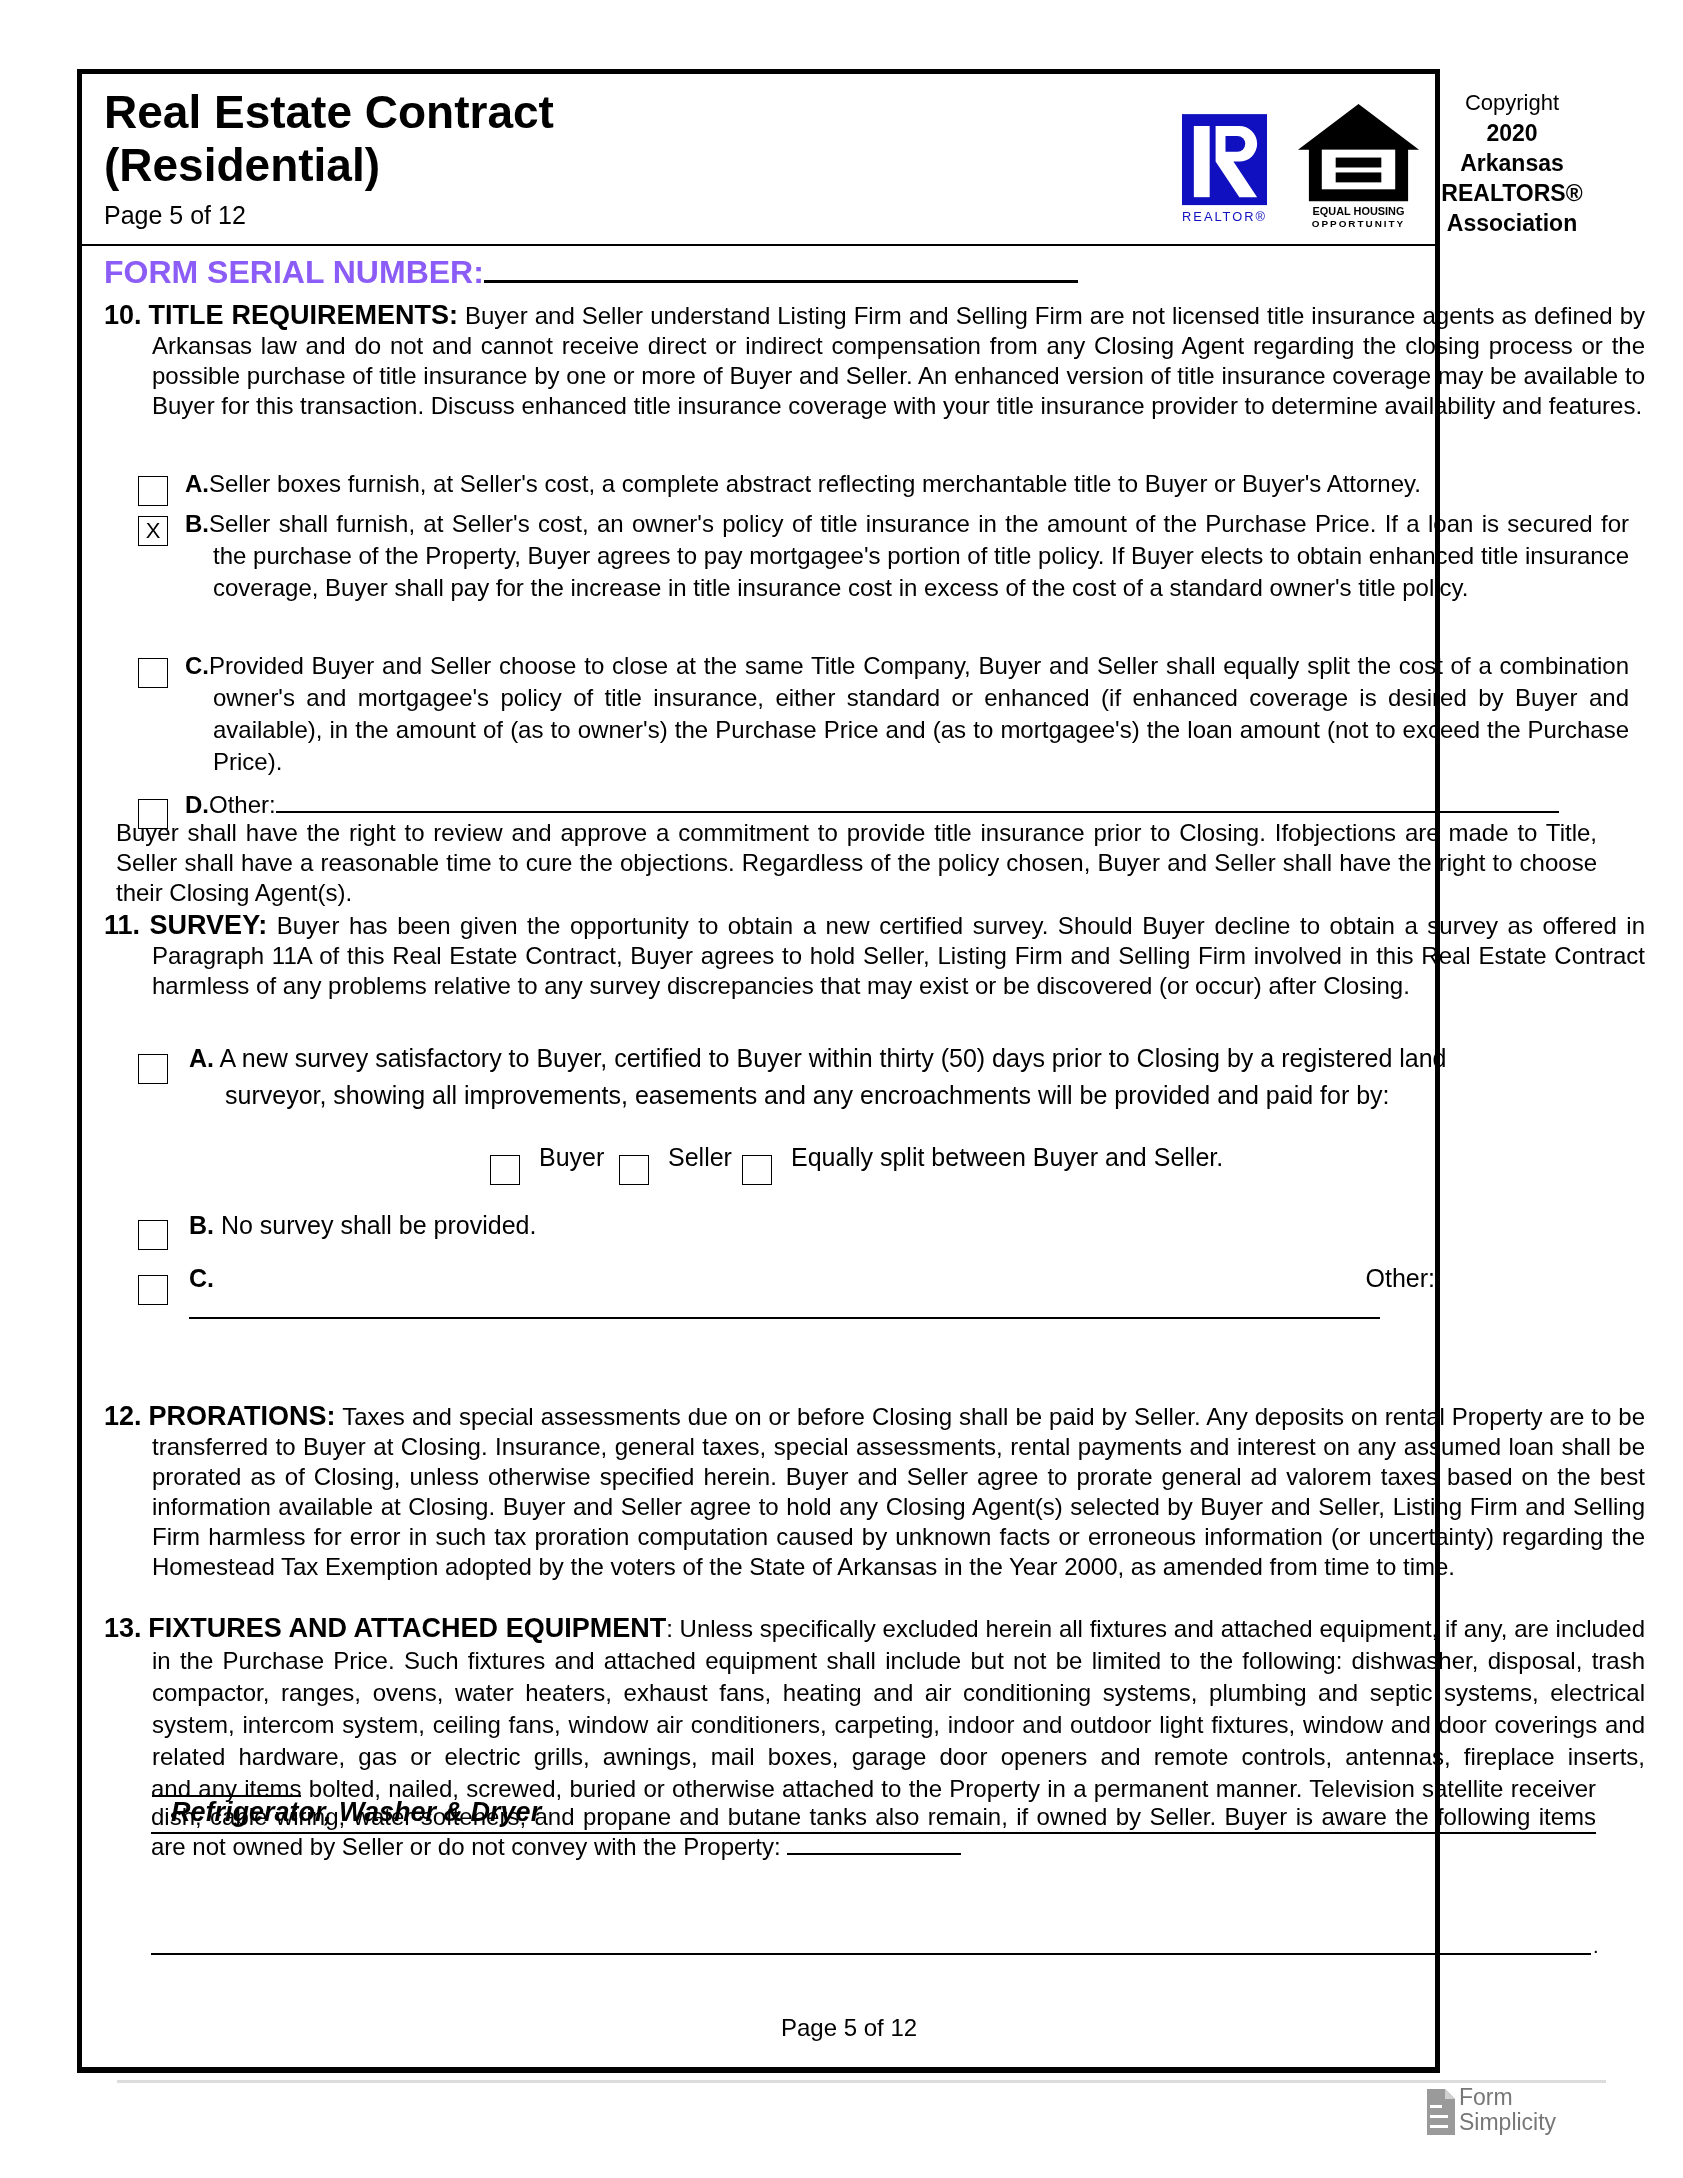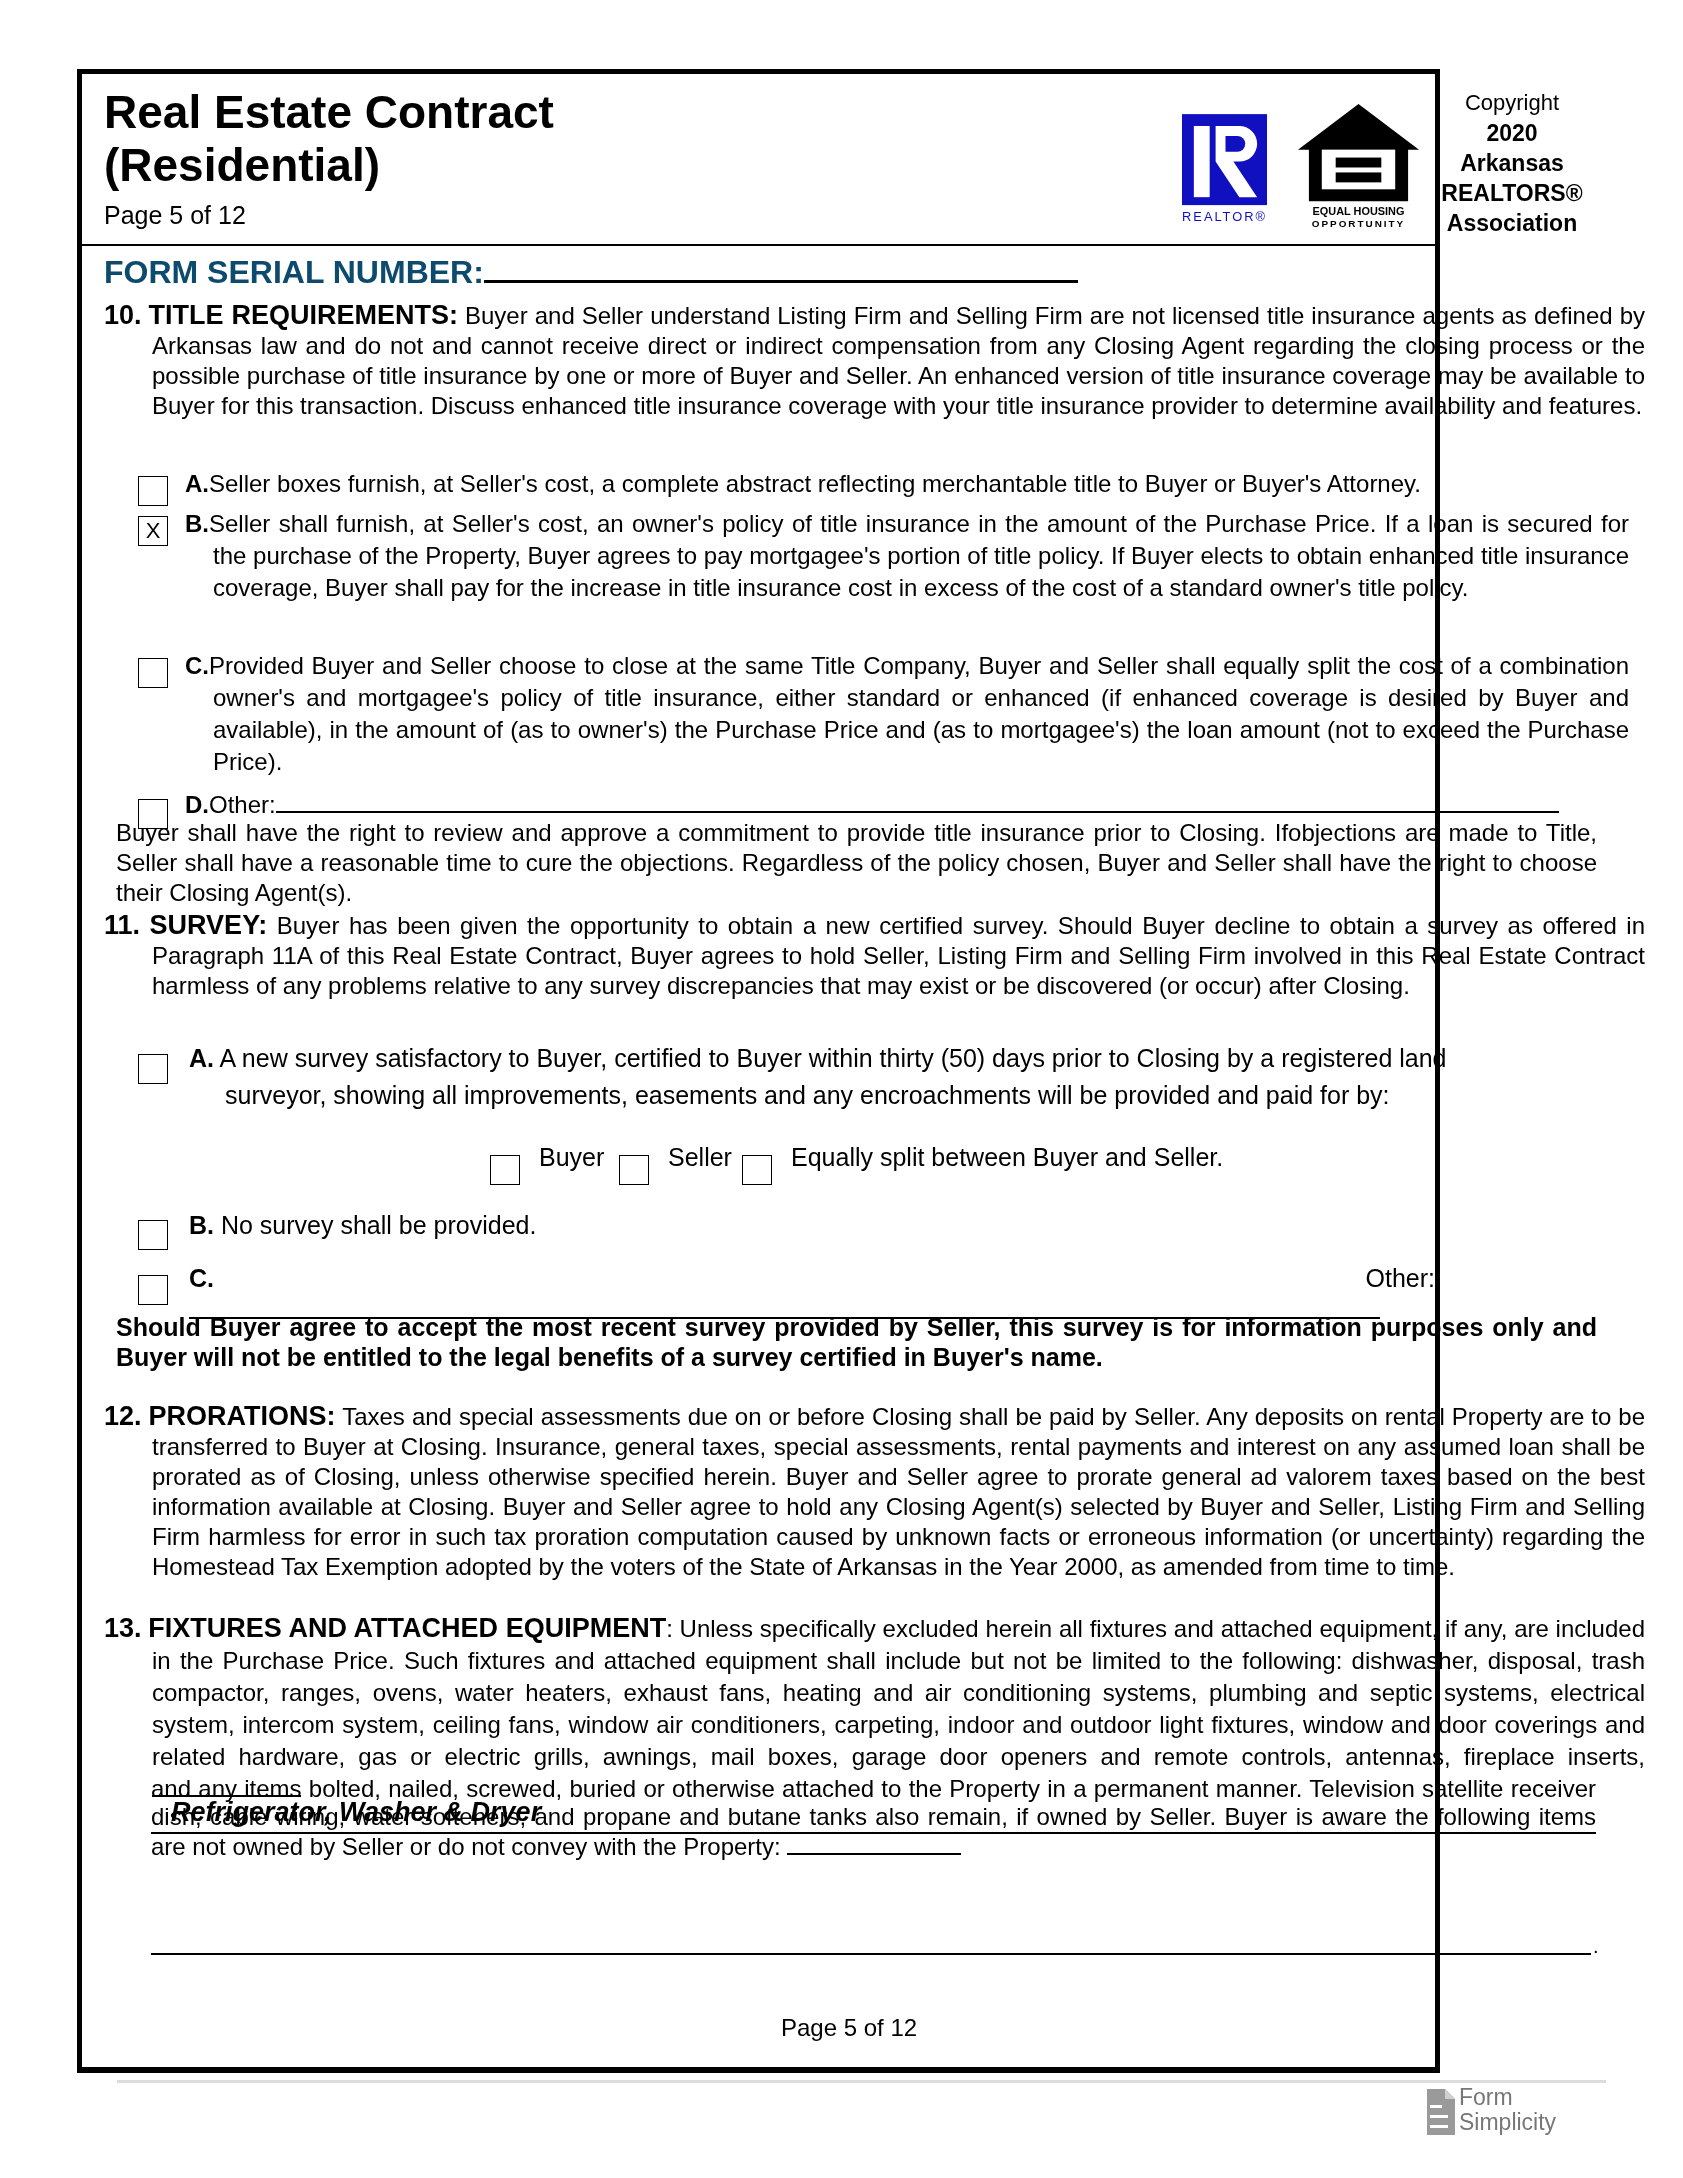--- a/index.html
+++ b/index.html
@@ -10,21 +10,21 @@
     }
     .shadow-line { position: absolute; left: 117px; top: 2080px; width: 1489px; height: 3px; background: #dcdcdc; }
     .abs { position: absolute; }
     .hdr-title { left: 22px; top: 12px; font-size: 46px; font-weight: bold; line-height: 53px; }
     .hdr-page { left: 22px; top: 127px; font-size: 25px; }
     .hdr-divider { left: 0; top: 170px; width: 100%; height: 2px; background: #000; }
     .realtor-logo { left: 1098px; top: 40px; width: 89px; height: 111px; }
     .eho-logo { left: 1214px; top: 28px; width: 125px; height: 127px; }
     .copyright { left: 1346px; top: 14px; width: 168px; text-align: center; font-size: 22px; line-height: 30px; }
     .copyright .b { font-weight: bold; font-size: 23px; }
-    .serial { left: 22px; top: 178px; font-size: 32px; font-weight: bold; color: #0c4a6e; }
+    .serial { left: 22px; top: 178px; font-size: 32px; font-weight: bold; color: #8b5cf6; }
     .serial-line { display: inline-block; width: 594px; border-bottom: 3px solid #000; height: 28px; vertical-align: baseline; }
     .para { font-size: 24px; line-height: 30px; text-align: justify; }
     .para .num { font-weight: bold; font-size: 27px; }
     .para .head { font-weight: bold; font-size: 27px; }
     .hang { padding-left: 48px; text-indent: -48px; }
     .cb {
       position: absolute; width: 30px; height: 30px; border: 1.5px solid #000; box-sizing: border-box;
       font-size: 22px; line-height: 27px; text-align: center;
     }
     .opt-label { font-weight: bold; }
@@ -136,21 +136,20 @@
     <span class="opt-label">B.</span>
     <span>No survey shall be provided.</span>
   </div>
 
   <div class="cb" style="left:56px; top:1201px;"></div>
   <div class="abs opt" style="left:107px; top:1188px; font-size:25px;">
     <span class="opt-label">C.</span>
     <span>Other:</span><span class="blank" style="width:1191px;"></span>
   </div>
 
-  <div class="abs boldnote" style="left:34px; top:1238px; width:1481px;">Should Buyer agree to accept the most recent survey provided by Seller, this survey is for information purposes only and Buyer will not be entitled to the legal benefits of a survey certified in Buyer's name.</div>
 
   <div class="abs para hang" style="left:22px; top:1327px; width:1493px;">
     <span class="num">12.</span>
     <span class="head">PRORATIONS:</span>
     <span>Taxes and special assessments due on or before Closing shall be paid by Seller. Any deposits on rental Property are to be transferred to Buyer at Closing. Insurance, general taxes, special assessments, rental payments and interest on any assumed loan shall be prorated as of Closing, unless otherwise specified herein. Buyer and Seller agree to prorate general ad valorem taxes based on the best information available at Closing. Buyer and Seller agree to hold any Closing Agent(s) selected by Buyer and Seller, Listing Firm and Selling Firm harmless for error in such tax proration computation caused by unknown facts or erroneous information (or uncertainty) regarding the Homestead Tax Exemption adopted by the voters of the State of Arkansas in the Year 2000, as amended from time to time.</span>
   </div>
 
   <div class="abs para hang" style="left:22px; top:1538px; width:1493px; line-height:32px;">
     <span class="num">13.</span>
     <span class="head">FIXTURES AND ATTACHED EQUIPMENT</span><span>: Unless specifically excluded herein all fixtures and attached equipment, if any, are included in the Purchase Price. Such fixtures and attached equipment shall include but not be limited to the following: dishwasher, disposal, trash compactor, ranges, ovens, water heaters, exhaust fans, heating and air conditioning systems, plumbing and septic systems, electrical system, intercom system, ceiling fans, window air conditioners, carpeting, indoor and outdoor light fixtures, window and door coverings and related hardware, gas or electric grills, awnings, mail boxes, garage door openers and remote controls, antennas, fireplace inserts,</span>

